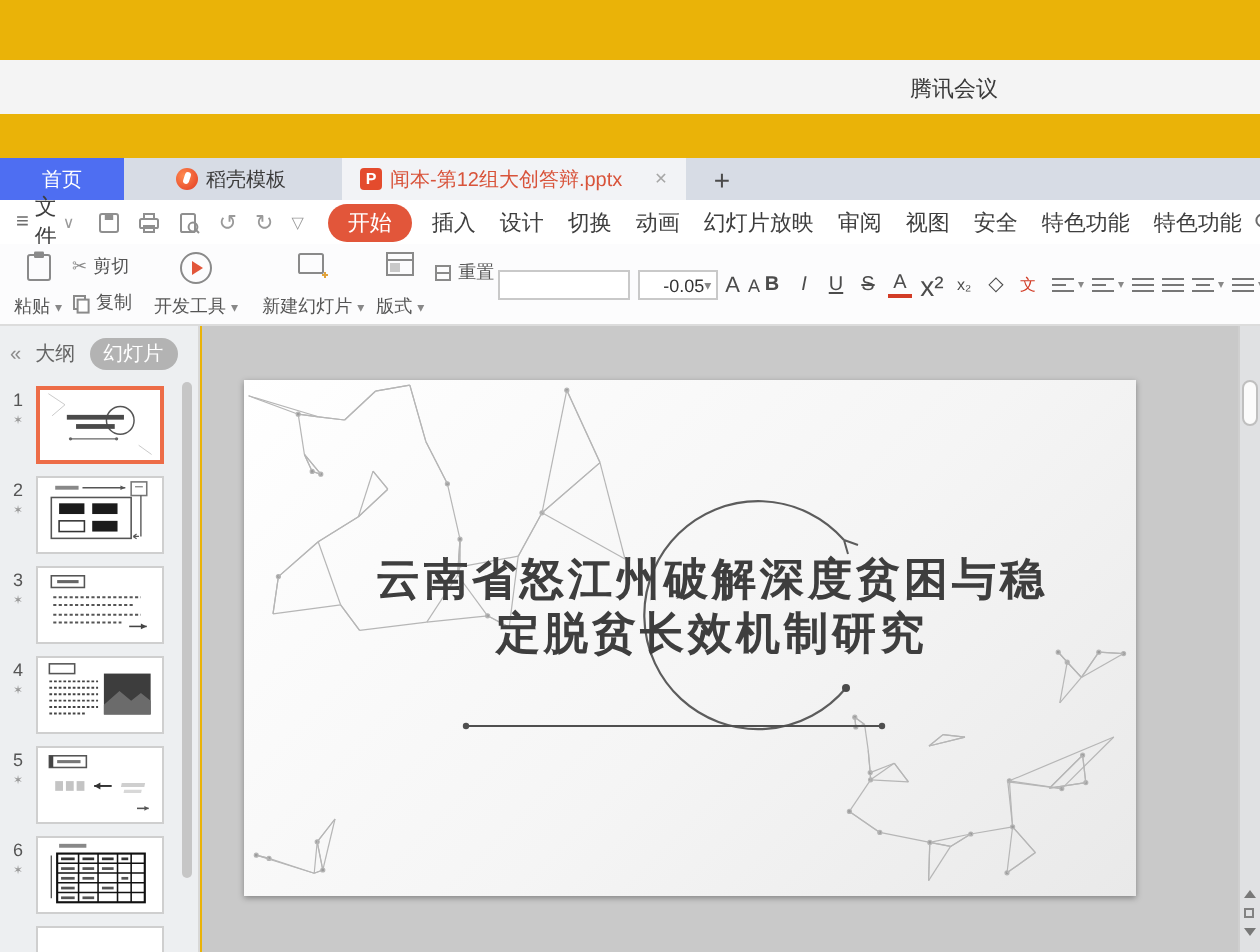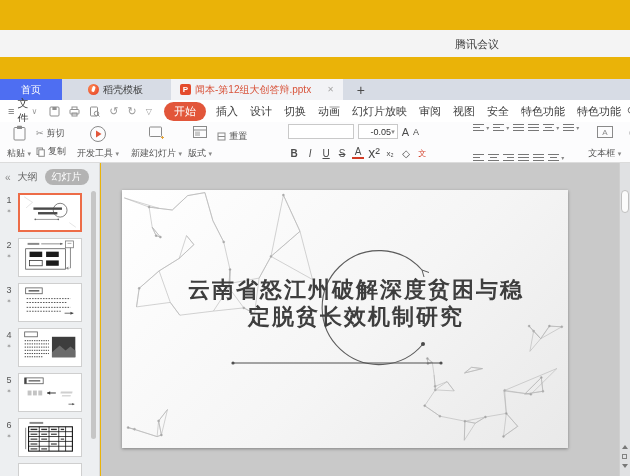--- a/index.html
+++ b/index.html
@@ -38,21 +38,21 @@
 
   
   .ribbon{position:absolute;left:0;top:122px;width:630px;height:41px;background:#fcfcfd;border-bottom:1px solid #dcdcdc;
           display:flex;align-items:stretch;padding:2px 2px 1px 4px;box-sizing:border-box;overflow:hidden;}
   .rb-big{display:flex;flex-direction:column;align-items:center;justify-content:space-between;padding:1px 3px;}
   .rb-label{font-size:9px;color:#555;white-space:nowrap;}
   .rb-caret{font-size:7px;color:#888;}
   .rb-col{display:flex;flex-direction:column;justify-content:space-around;padding:0 2px;}
   .rb-small{font-size:9px;color:#555;display:flex;align-items:center;gap:3px;white-space:nowrap;}
   .rb-sep{width:1px;background:#e6e6e6;margin:1px 3px;}
-  .rb-two{display:flex;flex-direction:column;justify-content:space-between;margin-left:39px;}
+  .rb-two{display:flex;flex-direction:row;justify-content:center;}
   .rb-row{display:flex;align-items:center;gap:4px;}
   .rb-input{height:15px;border:1px solid #c9c9c9;background:#fff;font-size:9px;padding:0 3px;box-sizing:border-box;color:#333;
             font-family:"Liberation Sans",sans-serif;}
   .fs-wrap{display:flex;align-items:center;border:1px solid #c9c9c9;height:15px;background:#fff;padding:0 2px;box-sizing:border-box;}
   .fs-wrap input{border:none;width:30px;font-size:9px;text-align:right;padding:0;font-family:"Liberation Sans",sans-serif;color:#333;}
   .fmt-btn{font-size:10px;color:#4c4c4c;min-width:12px;text-align:center;}
   .fmt-btn.u{text-decoration:underline}.fmt-btn.s{text-decoration:line-through}
   .fmt-btn.colorA{border-bottom:2px solid #d23c26;line-height:10px;}
   .grow-a{font-size:11px;color:#4c4c4c}.shrink-a{font-size:9px;color:#4c4c4c}
   .ali{display:inline-flex;flex-direction:column;gap:2px;width:11px;}

